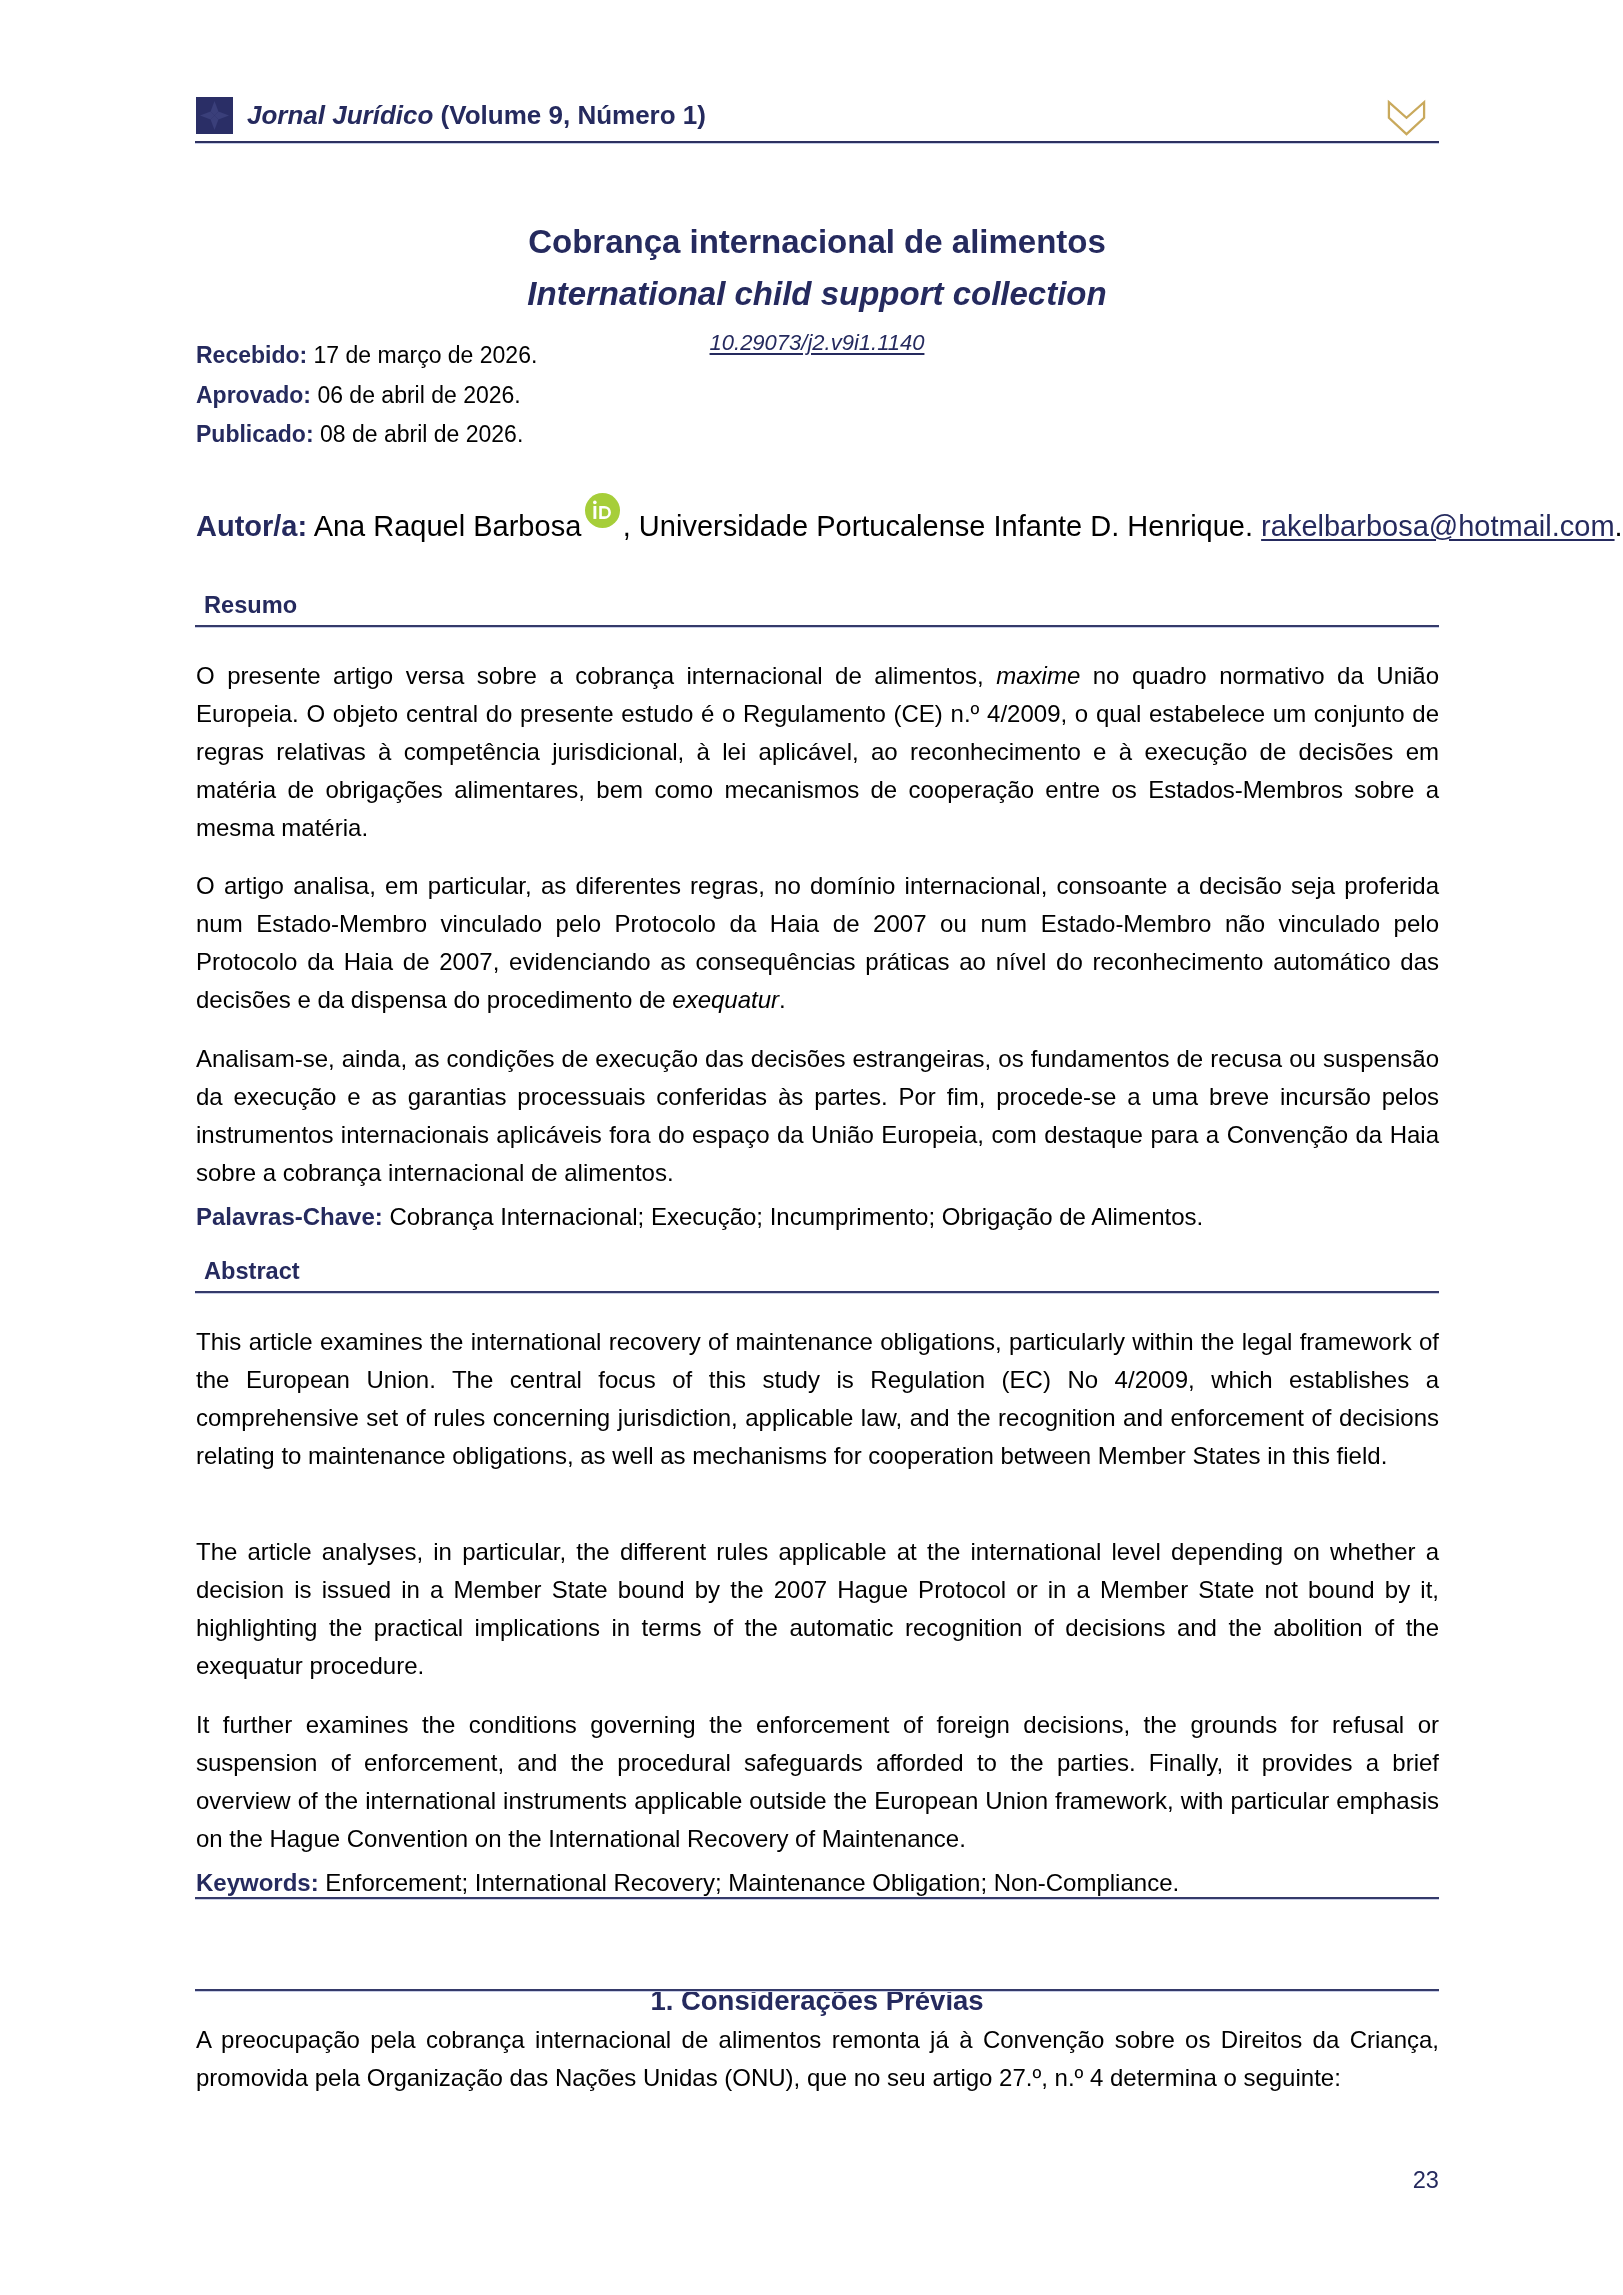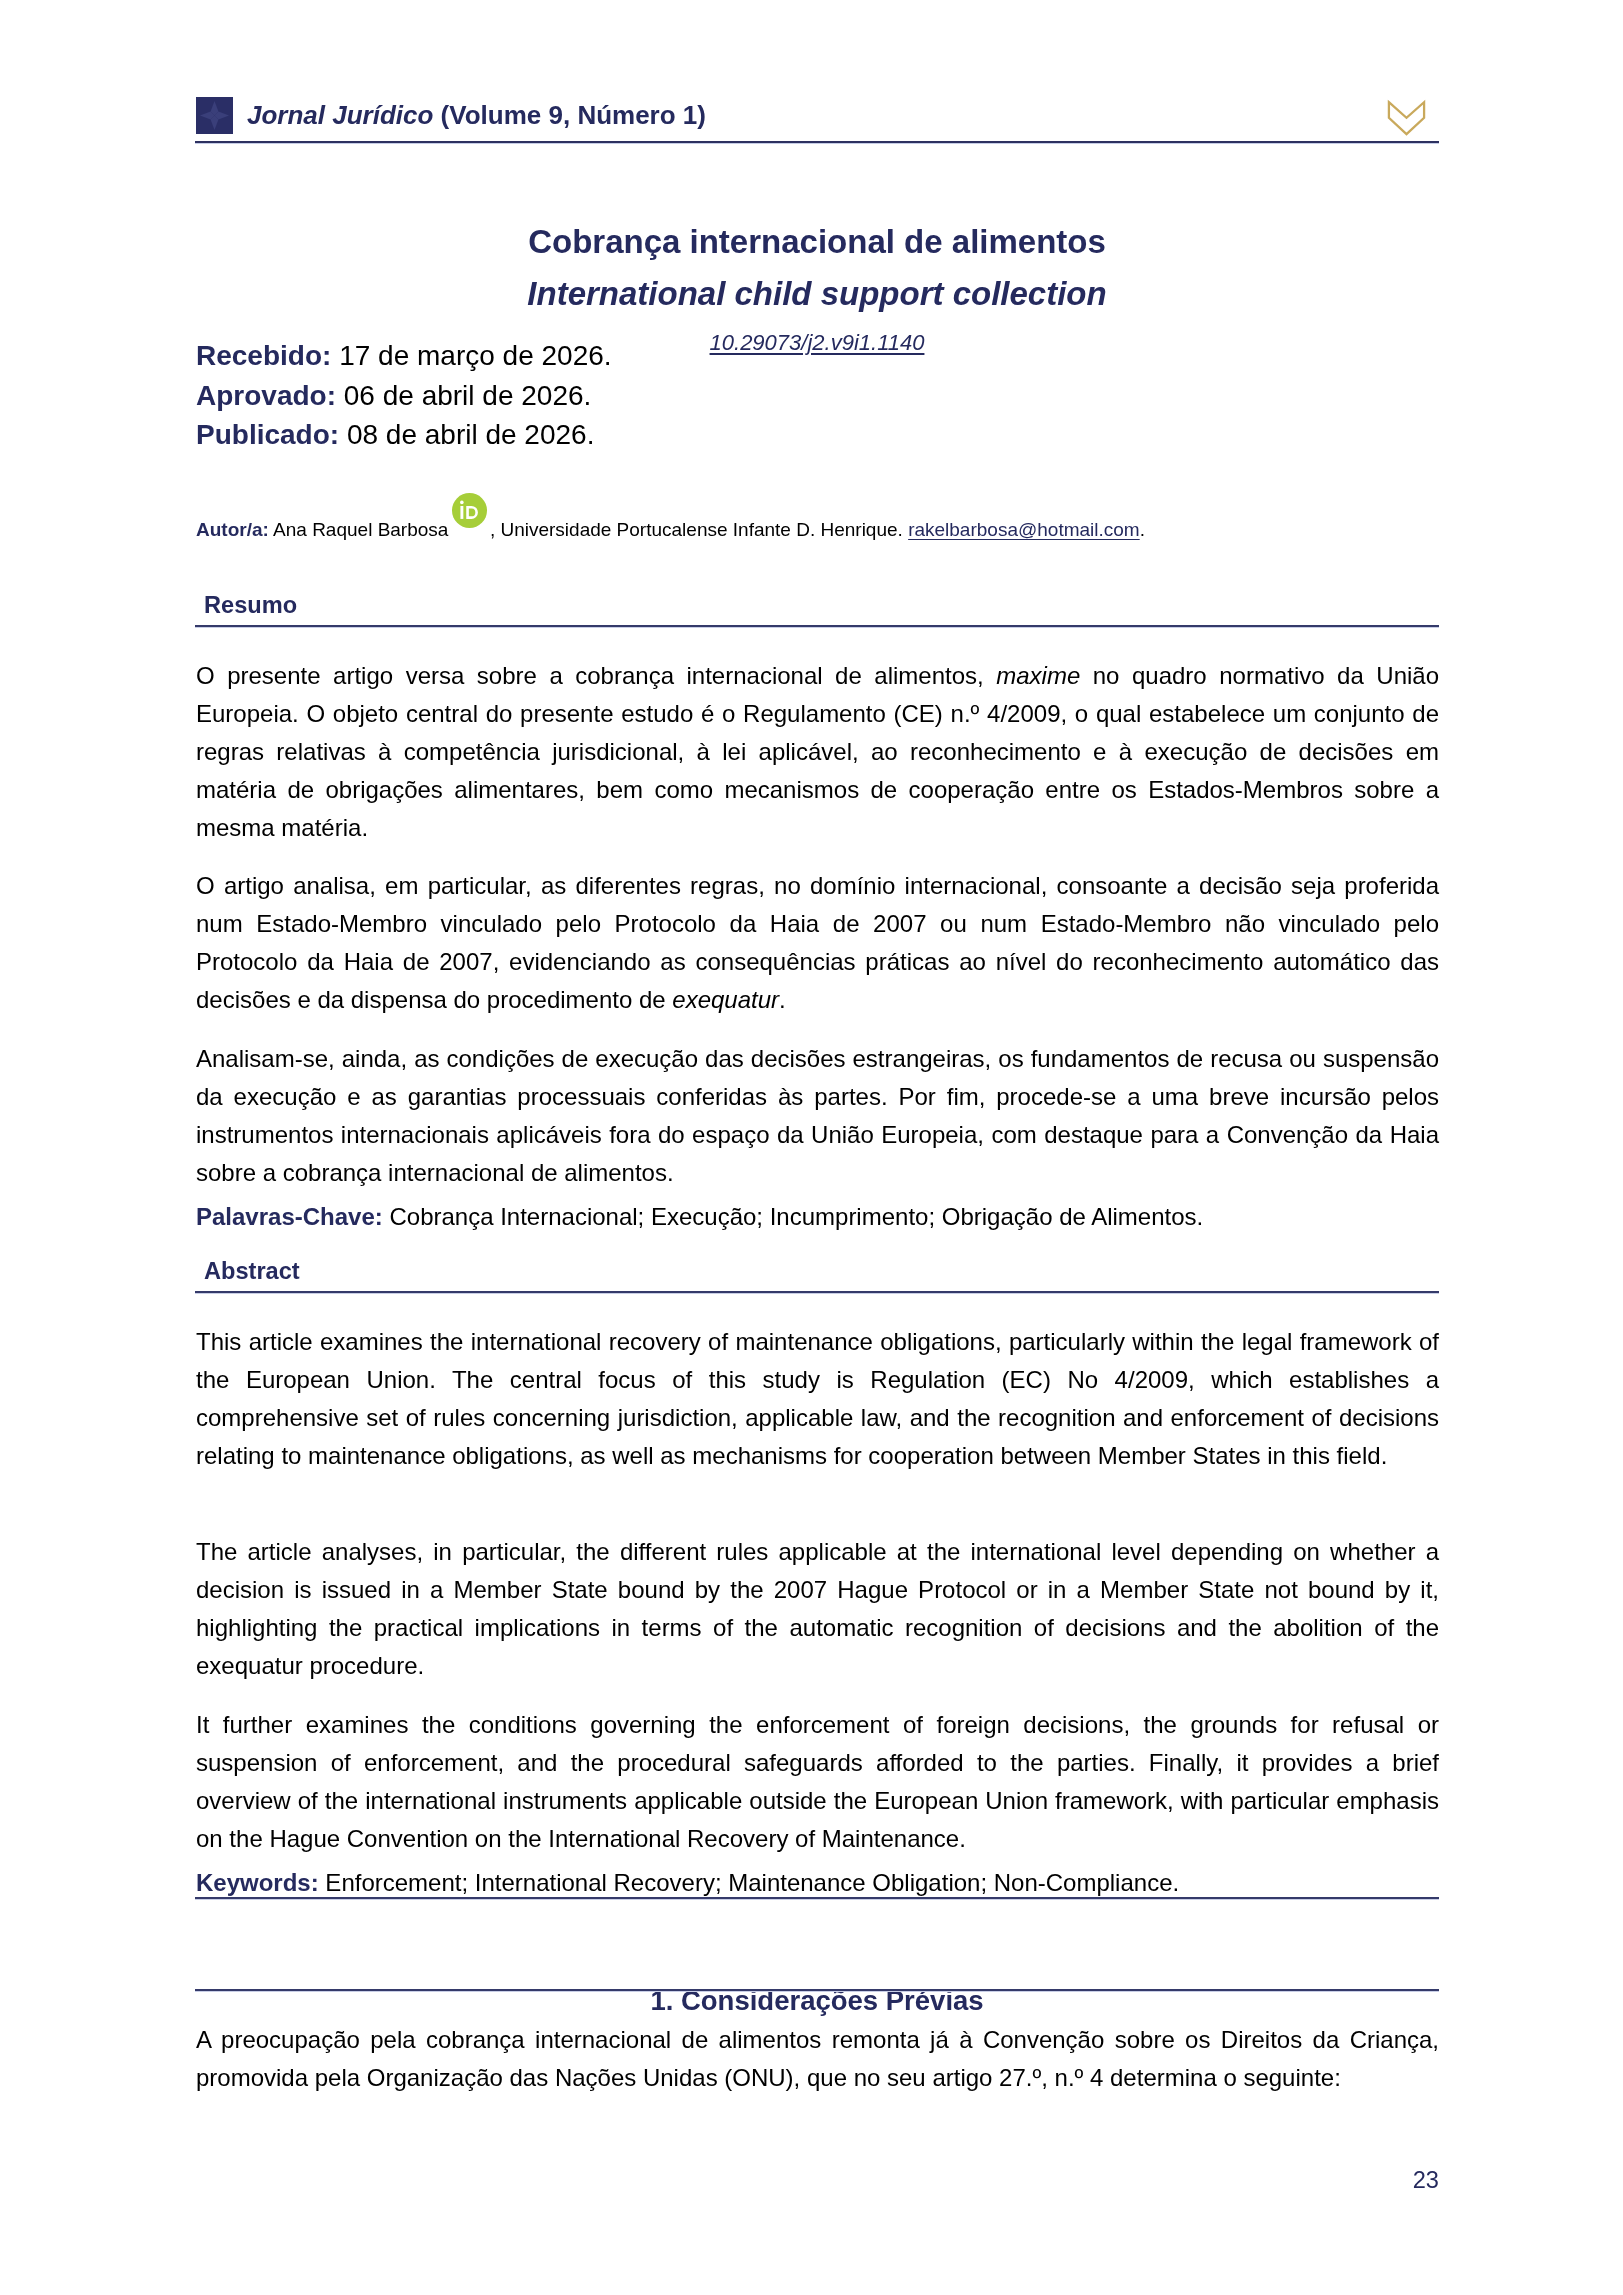--- a/index.html
+++ b/index.html
@@ -15,24 +15,24 @@
   #gold-mark { position: absolute; left: 1189px; top: 0px; width: 43px; height: 43px; }
   #header-rule { position: absolute; left: 195px; top: 141px; width: 1244px; height: 2px; background: #2d3160; border-bottom: 1.3px solid #c5cce6; }
 
   
   .center { position: absolute; left: 195px; width: 1244px; text-align: center; margin-top: 22px; }
   #title-pt { top: 200px; font-size: 33px; font-weight: bold; color: #252a5e; line-height: 39px; }
   #title-en { top: 252px; font-size: 33px; font-weight: bold; font-style: italic; color: #252a5e; line-height: 39px; }
   #doi { top: 307px; font-size: 22px; line-height: 27.5px; font-style: italic; }
   #doi a { color: #252a5e; text-decoration: underline; text-underline-offset: 2.6px; }
 
-  .meta { position: absolute; left: 196px; font-size: 28px; line-height: 29px; white-space: nowrap; }
+  .meta { position: absolute; left: 196px; font-size: 23px; line-height: 29px; white-space: nowrap; }
   .meta b { color: #252a5e; }
 
-  #author-line { position: absolute; left: 196px; top: 505px; font-size: 19px; line-height: 31px; white-space: nowrap; }
+  #author-line { position: absolute; left: 196px; top: 505px; font-size: 29px; line-height: 31px; white-space: nowrap; }
   #author-line b { color: #252a5e; }
   #orcid { display: inline-block; width: 35px; height: 35px; vertical-align: -3.9px; margin: 0 2.6px 0 3.9px; position: relative; top: -11.8px; }
   #author-line a { color: #252a5e; text-decoration: underline; text-underline-offset: 3.3px; }
 
   .sec-head { position: absolute; left: 204px; font-size: 23.6px; font-weight: bold; color: #252a5e; line-height: 29px; }
   .rule { position: absolute; left: 195px; width: 1244px; height: 2px; background: #353a6a; border-bottom: 1.3px solid #c8cee6; }
 
   .para { position: absolute; left: 196px; width: 1243px; font-size: 24px; line-height: 38px; text-align: justify; margin-top: 26px; }
   .para i { font-style: italic; }
   .kw { position: absolute; left: 196px; font-size: 24px; line-height: 31px; white-space: nowrap; }

